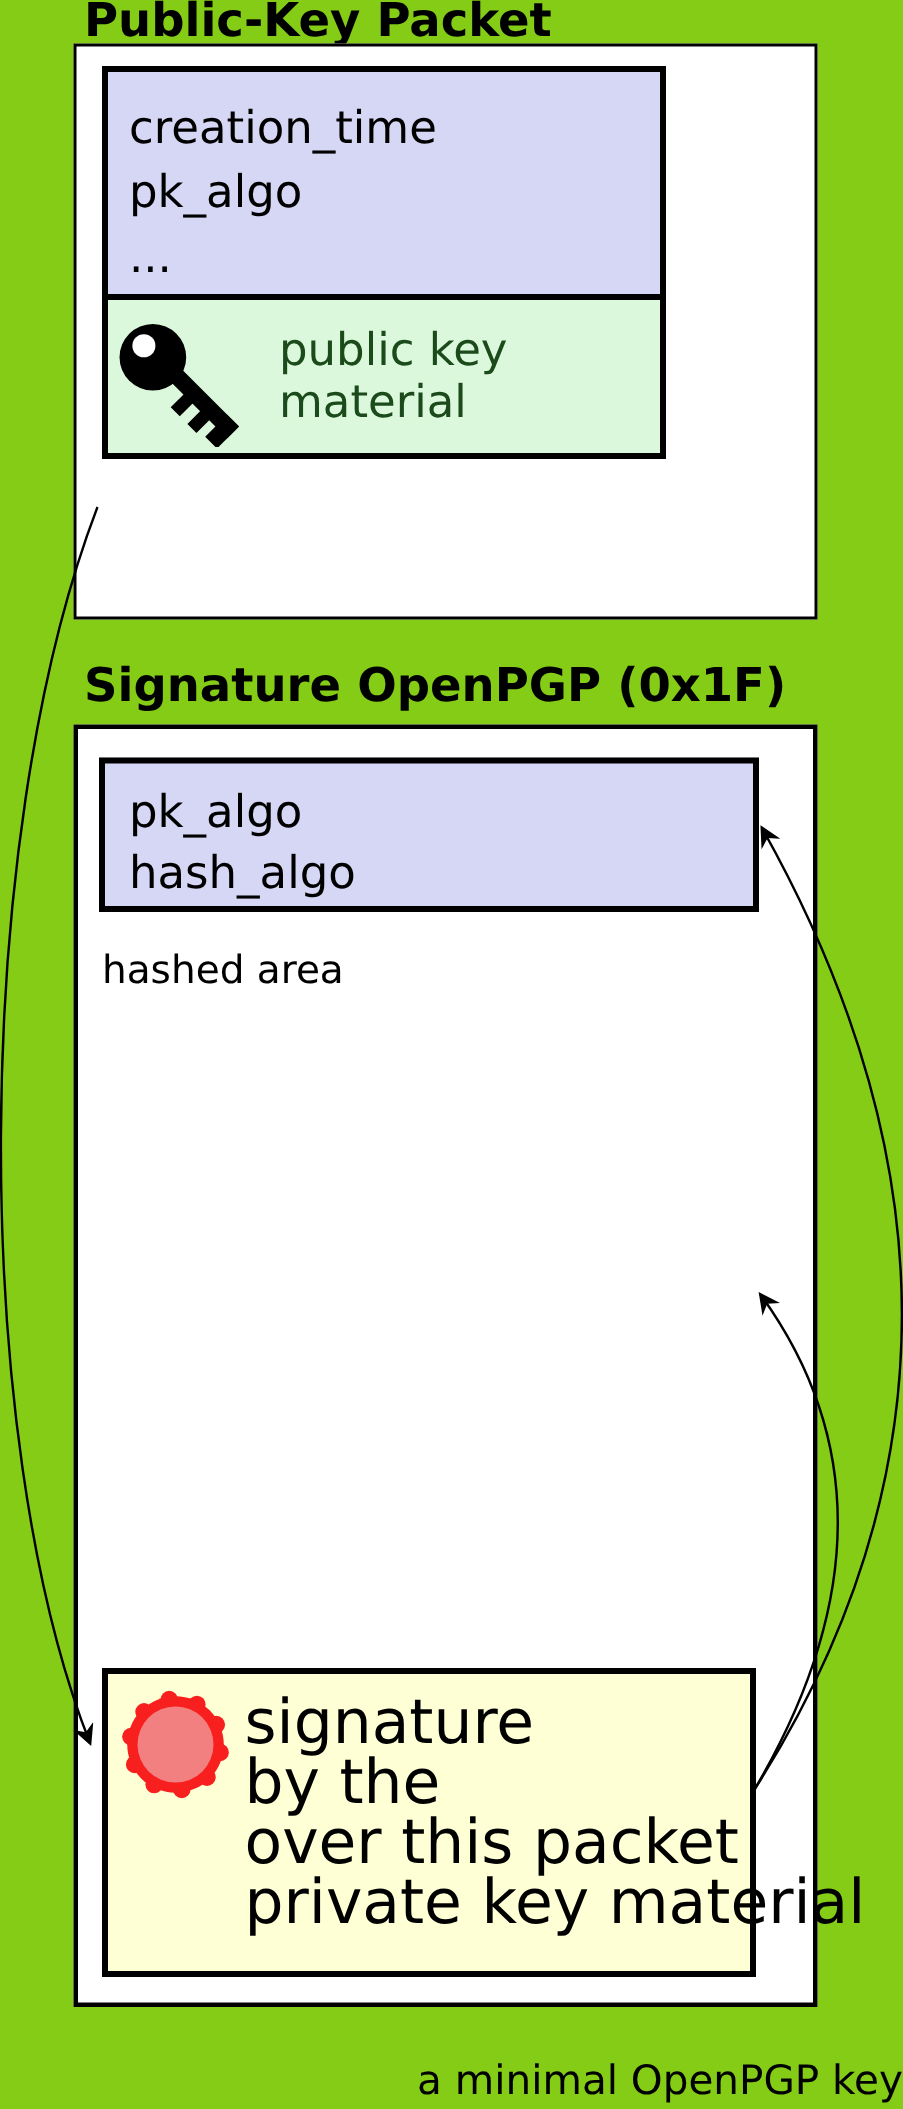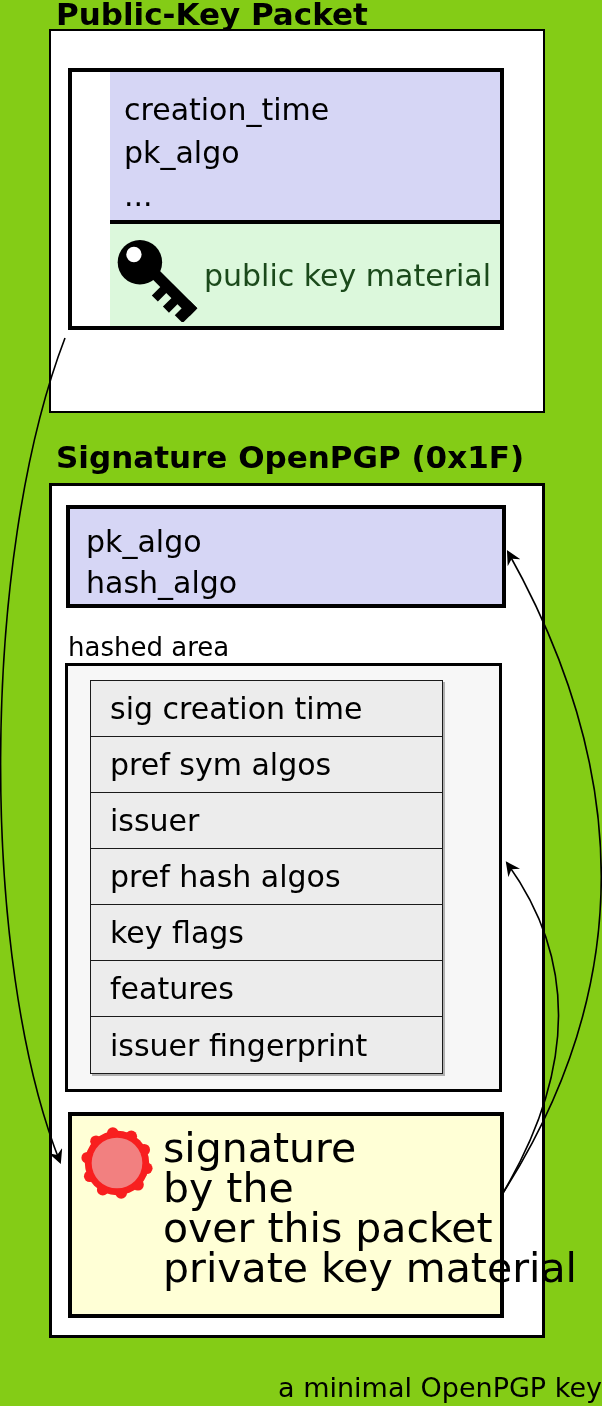--- a/index.html
+++ b/index.html
@@ -33,65 +33,54 @@
 </style>
 </head>
 <body>
 
 <div id="stage">
 
   <div class="abs title" style="left:56px;top:-3px;">Public-Key Packet</div>
 
   <div class="abs outerbox" style="left:49px;top:29px;width:496px;height:384px;"></div>
 
-  <div class="abs packetwrap" style="left:68px;top:68px;width:436px;padding-left:38px;">
+  <div class="abs packetwrap" style="left:68px;top:44px;width:376px;">
     <div class="lavsection" style="height:132px;">
       <div>creation_time</div>
       <div>pk_algo</div>
       <div>...</div>
     </div>
     <div class="greensection" style="height:102px;">
       <span style="margin-left:4px;">
         <svg width="86" height="94" viewBox="0 0 100 110" aria-hidden="true">
           <circle cx="30" cy="40" r="26" fill="#000"></circle>
           <circle cx="23" cy="31" r="9" fill="#fff"></circle>
           <g stroke="#000" stroke-linecap="square" fill="none">
             <path d="M46 52 L88 94" stroke-width="13"></path>
             <path d="M60 70 l-9 9" stroke-width="10"></path>
             <path d="M73 83 l-9 9" stroke-width="10"></path>
             <path d="M88 94 l-8 8" stroke-width="13"></path>
           </g>
         </svg>
       </span>
-      <span style="margin-left:4px;">public key material</span>
+      <span style="margin-left:24px;">public key material</span>
     </div>
   </div>
 
   <div class="abs title" style="left:56px;top:440px;">Signature OpenPGP (0x1F)</div>
 
   <div class="abs outerbox2" style="left:49px;top:483px;width:496px;height:855px;"></div>
 
   <div class="abs lavbox" style="left:66px;top:505px;width:440px;height:103px;">
     <div>pk_algo</div>
     <div>hash_algo</div>
   </div>
 
   <div class="abs label" style="left:68px;top:630px;">hashed area</div>
 
-  <div class="abs hashedbox" style="left:65px;top:663px;width:437px;height:429px;">
-    <div class="sptable">
-      <div class="sprow">sig creation time</div>
-      <div class="sprow">pref sym algos</div>
-      <div class="sprow">issuer</div>
-      <div class="sprow">pref hash algos</div>
-      <div class="sprow">key flags</div>
-      <div class="sprow">features</div>
-      <div class="sprow">issuer fingerprint</div>
-    </div>
-  </div>
 
   <div class="abs yellowbox" style="left:68px;top:1112px;width:436px;height:206px;"></div>
 
   <div class="abs" style="left:78px;top:1124px;">
     <svg width="78" height="78" viewBox="0 0 80 80" aria-hidden="true">
       <g fill="var(--seal-red)">
         <circle cx="40" cy="40" r="33"></circle>
         <circle cx="70.5" cy="45.4" r="6"></circle>
           <circle cx="61.5" cy="62.3" r="6"></circle>
         <circle cx="44.3" cy="70.7" r="6"></circle>

